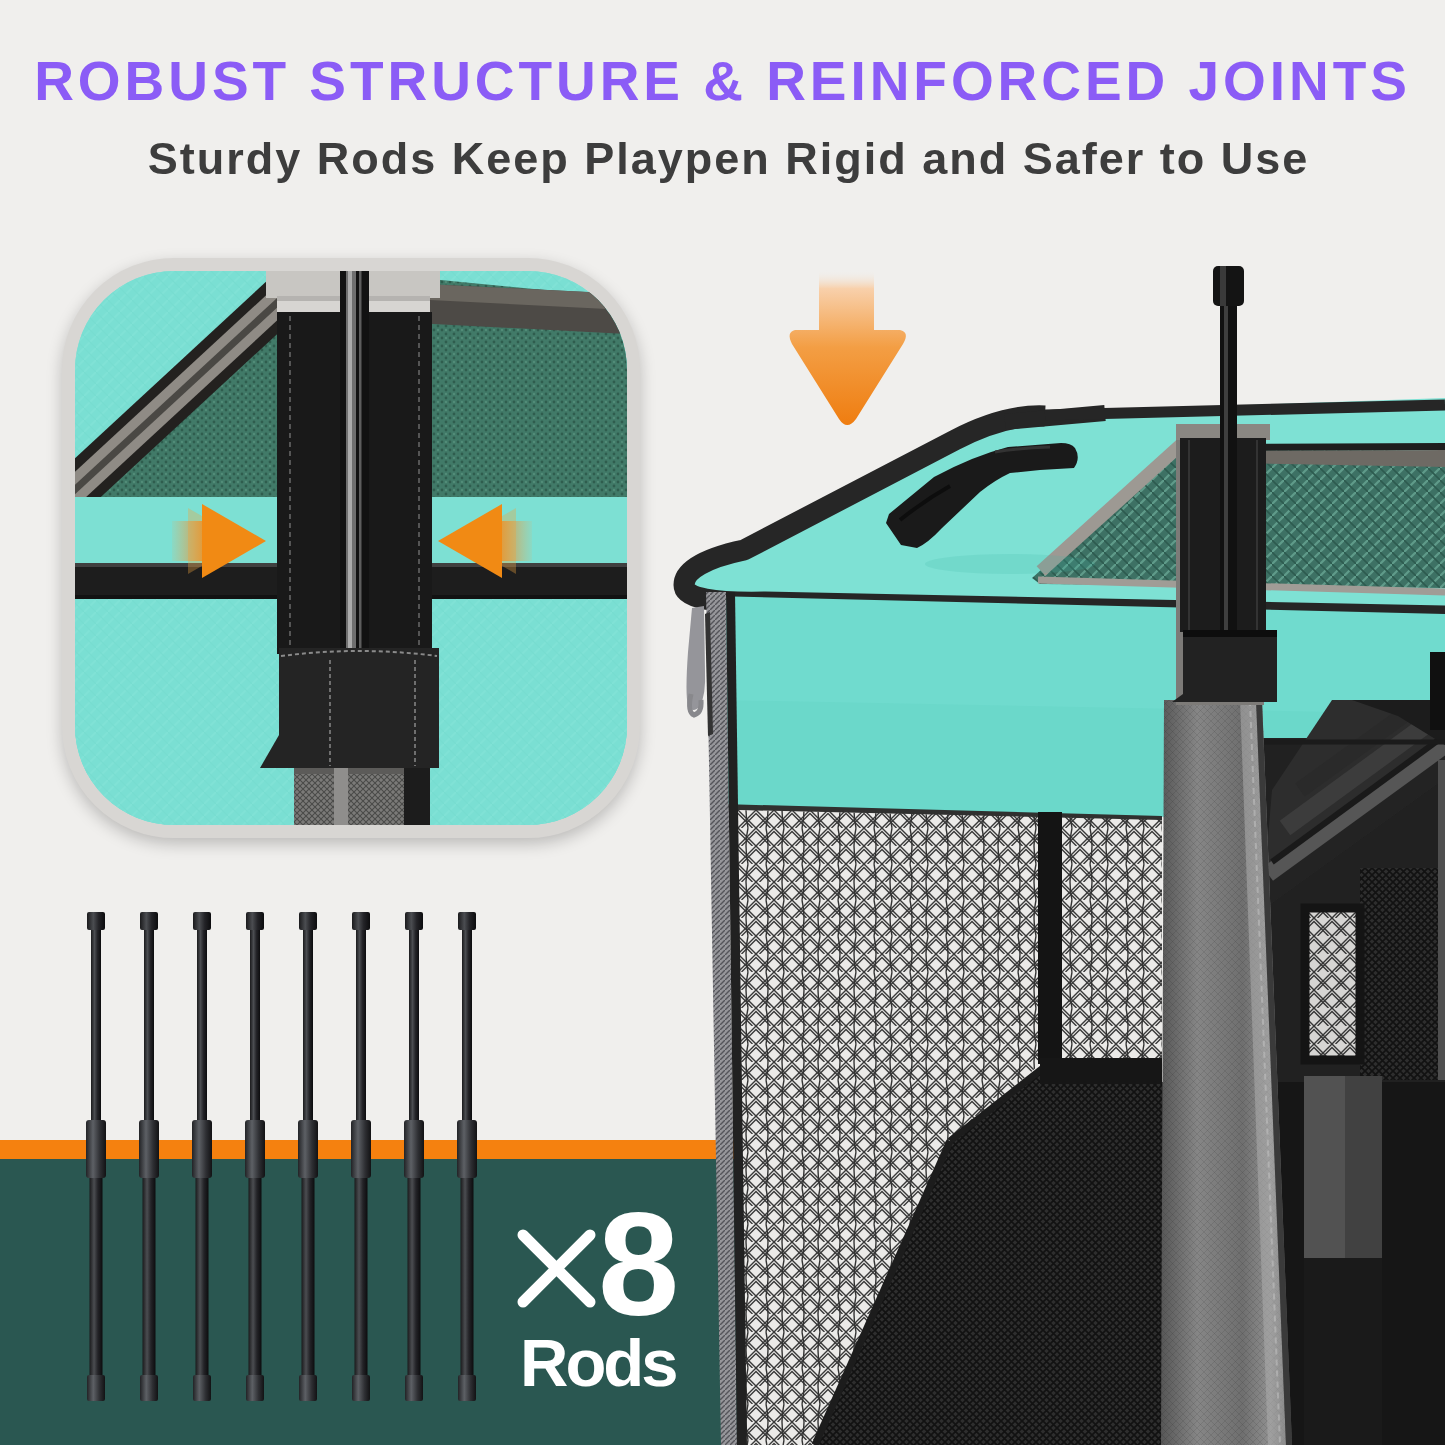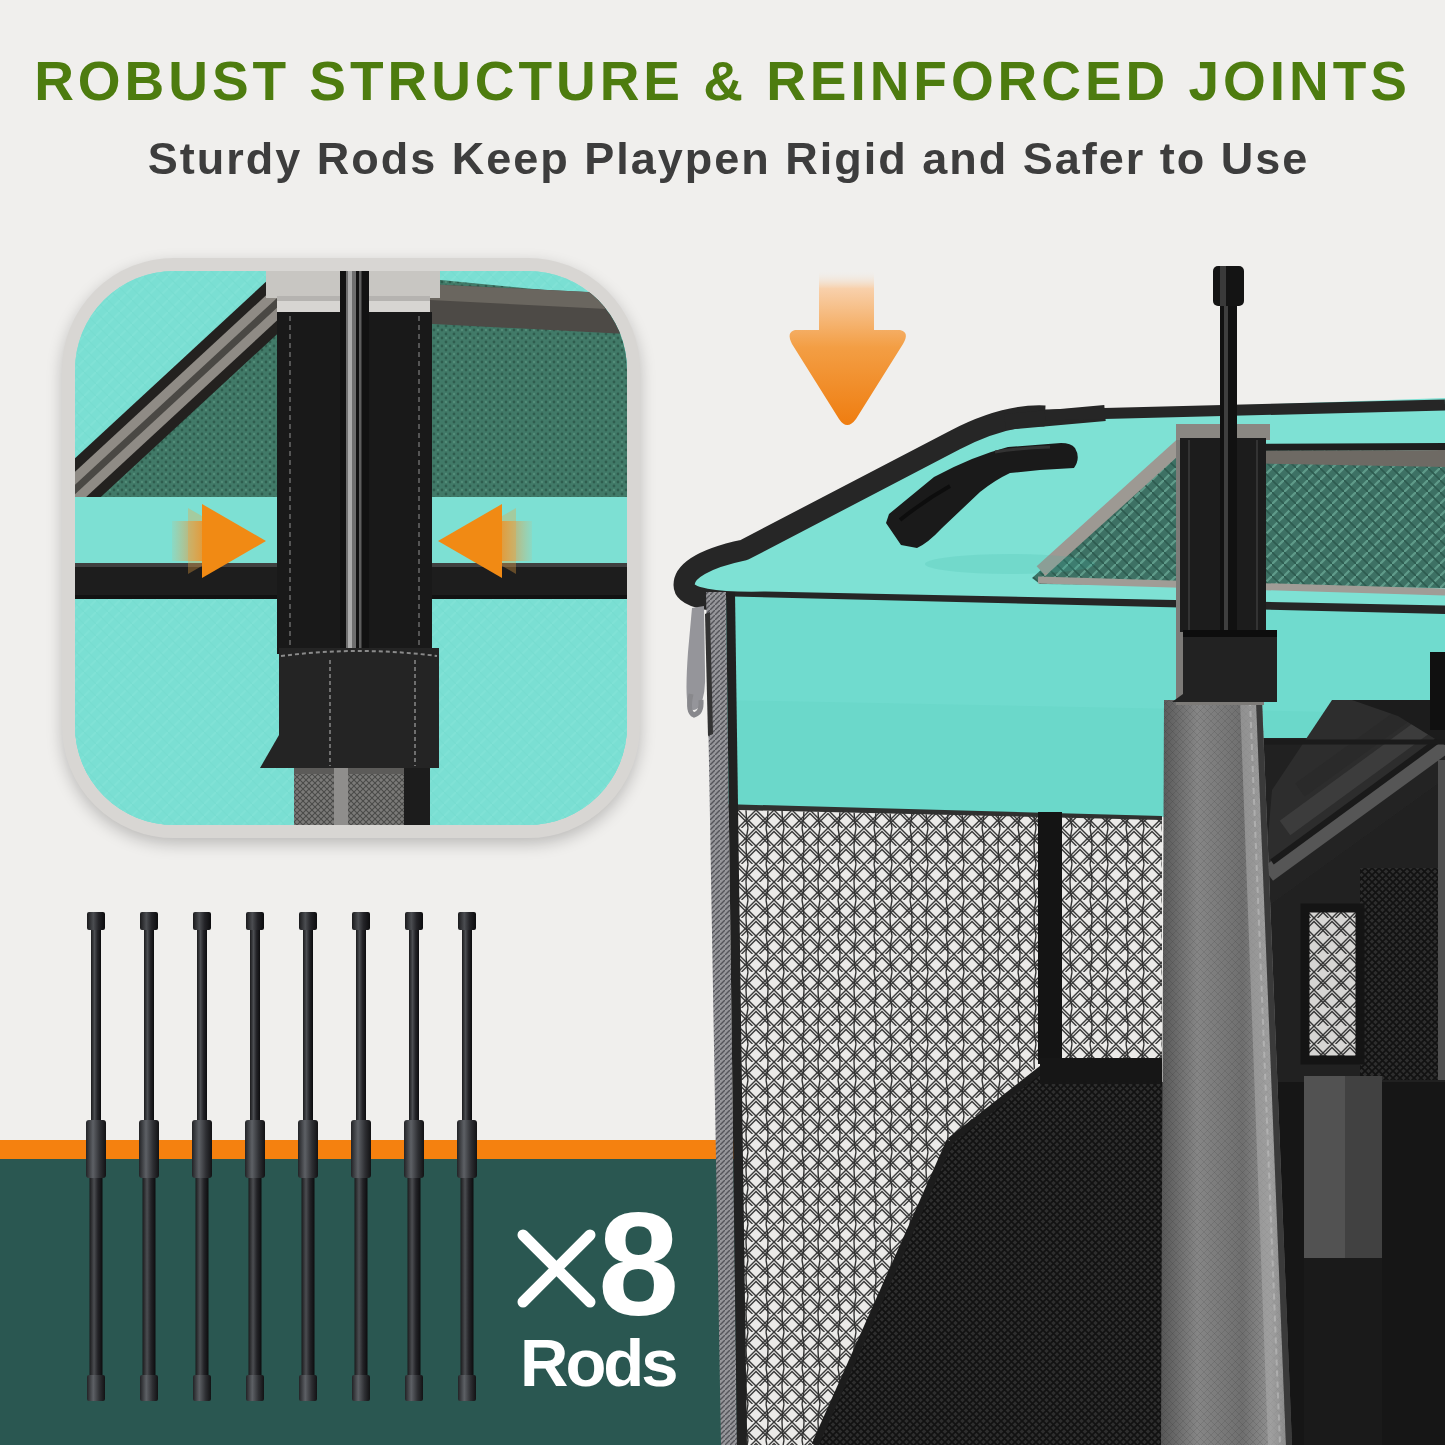--- a/index.html
+++ b/index.html
@@ -2,21 +2,21 @@
 <html><head>
 <meta charset="utf-8">
 <style>
   html,body{margin:0;padding:0;}
   body{width:1445px;height:1445px;position:relative;overflow:hidden;
        background:#f0efed;font-family:"Liberation Sans",sans-serif;}
   .abs{position:absolute;}
   #orangeband{left:0;top:1140px;width:1445px;height:19px;background:#f5810f;}
   #tealband{left:0;top:1159px;width:1445px;height:286px;background:#2a5751;}
   #heading{left:0;top:54px;width:1445px;text-align:center;line-height:1;
-           color:#4d7c0f;font-weight:bold;font-size:55px;letter-spacing:3.95px;white-space:nowrap;}
+           color:#8b5cf6;font-weight:bold;font-size:55px;letter-spacing:3.95px;white-space:nowrap;}
   #subtitle{left:6px;top:136px;width:1445px;text-align:center;line-height:1;
             color:#3d3d3d;font-weight:bold;font-size:45px;letter-spacing:2.0px;white-space:nowrap;}
   #inset{left:62px;top:258px;width:552px;height:554px;border:13px solid #d8d6d3;
          border-radius:112px;overflow:hidden;background:#7de0d3;
          box-shadow:0 6px 16px rgba(0,0,0,0.22);}
 </style>
 </head>
 <body>
   <div class="abs" id="orangeband"></div>
   <div class="abs" id="tealband"></div>

